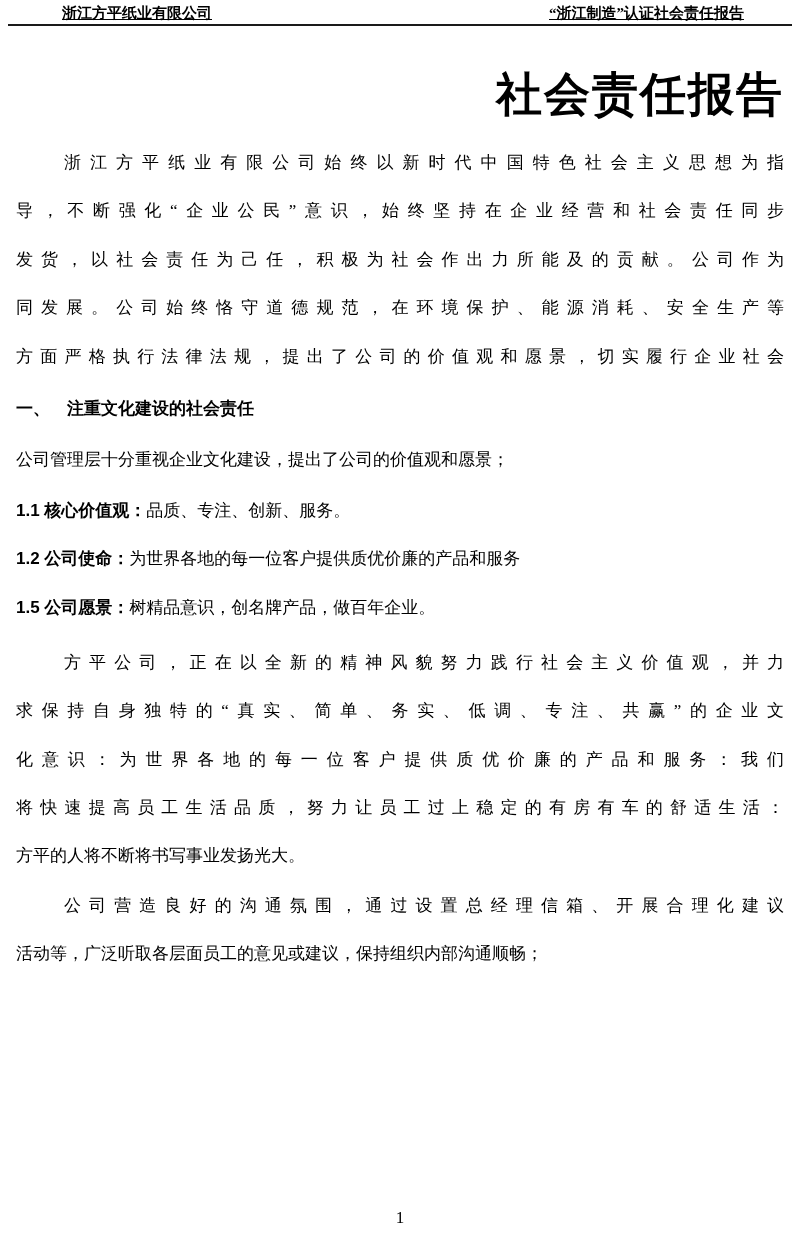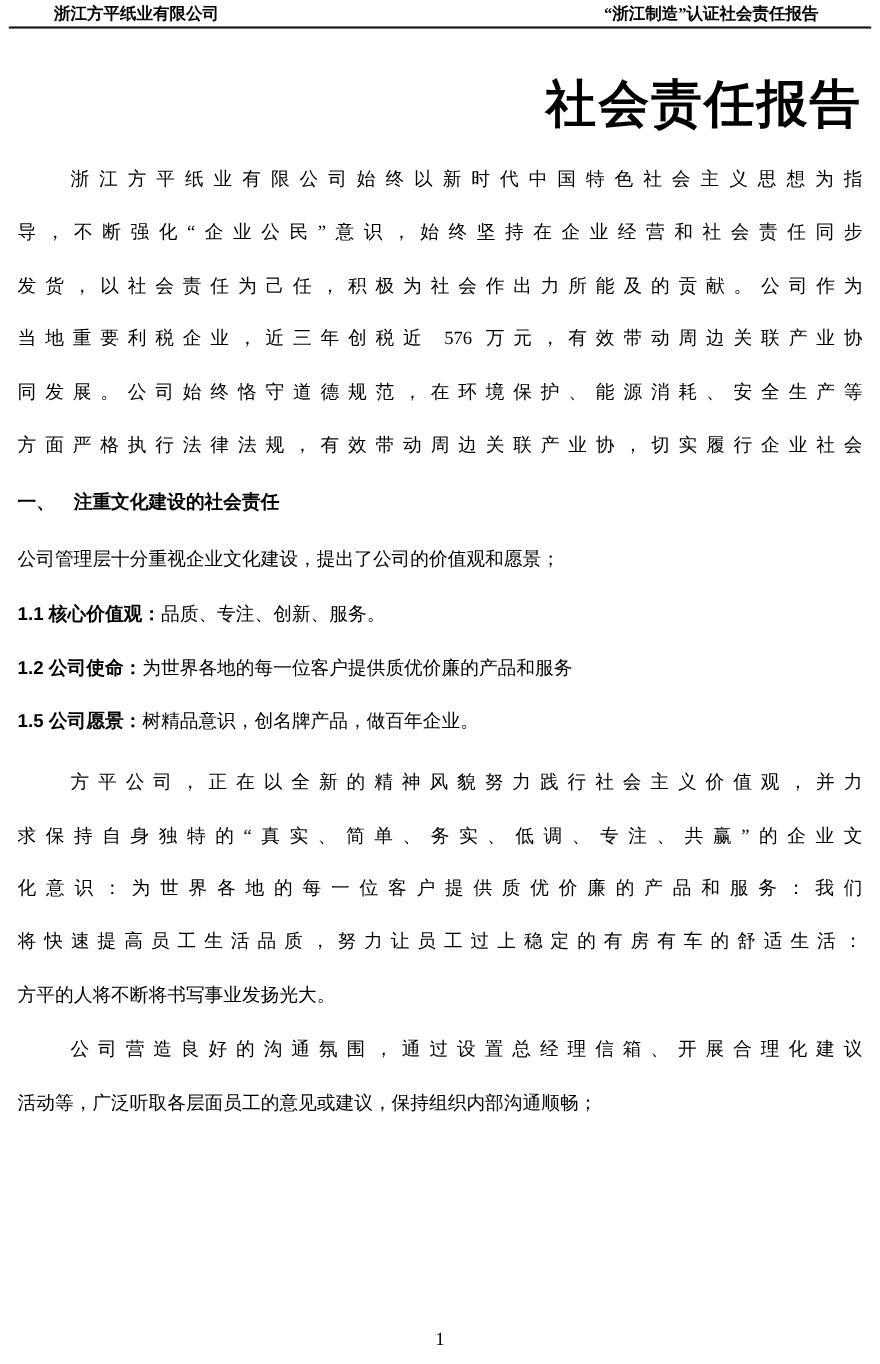--- a/index.html
+++ b/index.html
@@ -8,23 +8,24 @@
     width:800px;height:1240px;
     margin:0 auto;
     background:#ffffff;
     color:#000;
     font-family:"Liberation Serif","DejaVu Serif",serif;
     overflow:hidden;
   }
   
   .hdr{
     display:flex;justify-content:space-between;align-items:flex-start;
-    padding:4px 56px 0 49px;
+    padding:4px 56px 0 62px;
     font-size:15px;line-height:18px;
     font-weight:bold;
+    text-decoration:underline;
   }
   .hdr-rule{
     border:none;border-top:2px solid #1a1a1a;
     margin:2px 8px 0 8px;
   }
   
   .doc-title{
     margin:42px 16px 0 16px;
     text-align:right;
     text-indent:56px;
@@ -76,23 +77,22 @@
   </div>
   <hr class="hdr-rule">
 
   <div class="doc-title">社会责任报告</div>
 
   <div class="content">
 
     <div class="line j ind">浙江方平纸业有限公司始终以新时代中国特色社会主义思想为指</div>
     <div class="line j">导，不断强化“企业公民”意识，始终坚持在企业经营和社会责任同步</div>
     <div class="line j">发货，以社会责任为己任，积极为社会作出力所能及的贡献。公司作为</div>
-    <div class="line j">当地重要利税企业，近三年创税近 576 万元，有效带动周边关联产业协</div>
     <div class="line j">同发展。公司始终恪守道德规范，在环境保护、能源消耗、安全生产等</div>
-    <div class="line j">方面严格执行法律法规，有效带动周边关联产业协，切实履行企业社会</div>
+    <div class="line j">方面严格执行法律法规，提出了公司的价值观和愿景，切实履行企业社会</div>
 
     <div class="line h1 mt-heading">一、　注重文化建设的社会责任</div>
     <div class="line mt-intro">公司管理层十分重视企业文化建设，提出了公司的价值观和愿景；</div>
 
     <div class="line mt-item1"><span class="item-label">1.1 核心价值观：</span><span>品质、专注、创新、服务。</span></div>
     <div class="line"><span class="item-label">1.2 公司使命：</span><span>为世界各地的每一位客户提供质优价廉的产品和服务</span></div>
     <div class="line"><span class="item-label">1.5 公司愿景：</span><span>树精品意识，创名牌产品，做百年企业。</span></div>
 
     <div class="line j ind mt-para2">方平公司，正在以全新的精神风貌努力践行社会主义价值观，并力</div>
     <div class="line j">求保持自身独特的“真实、简单、务实、低调、专注、共赢”的企业文</div>

